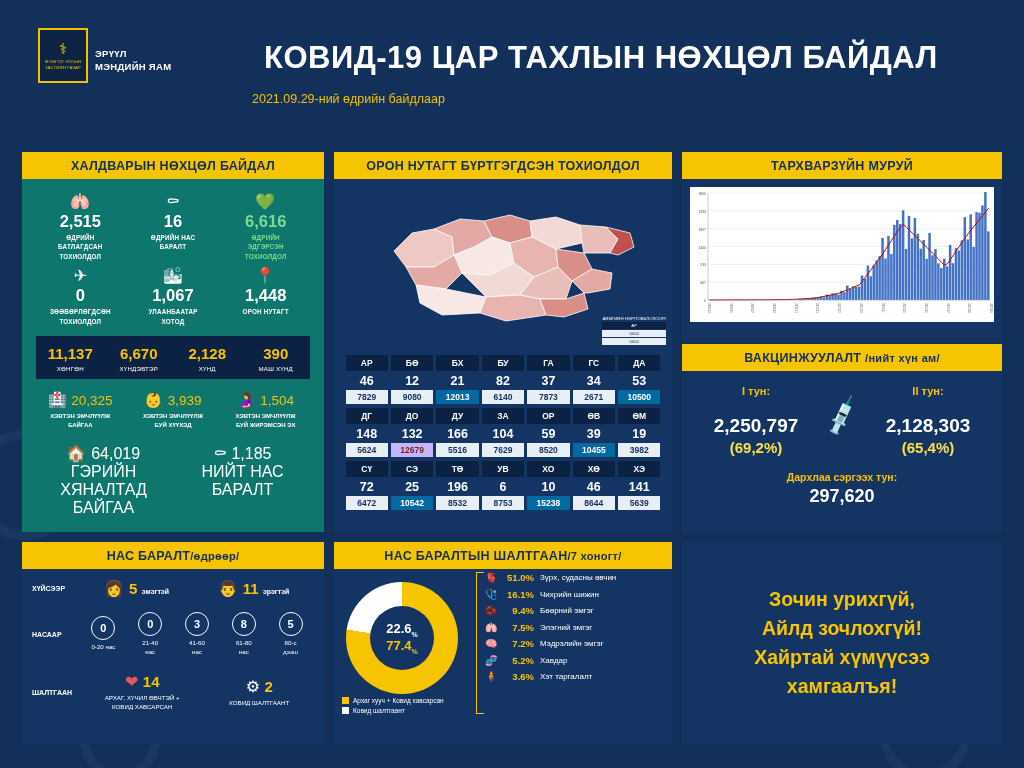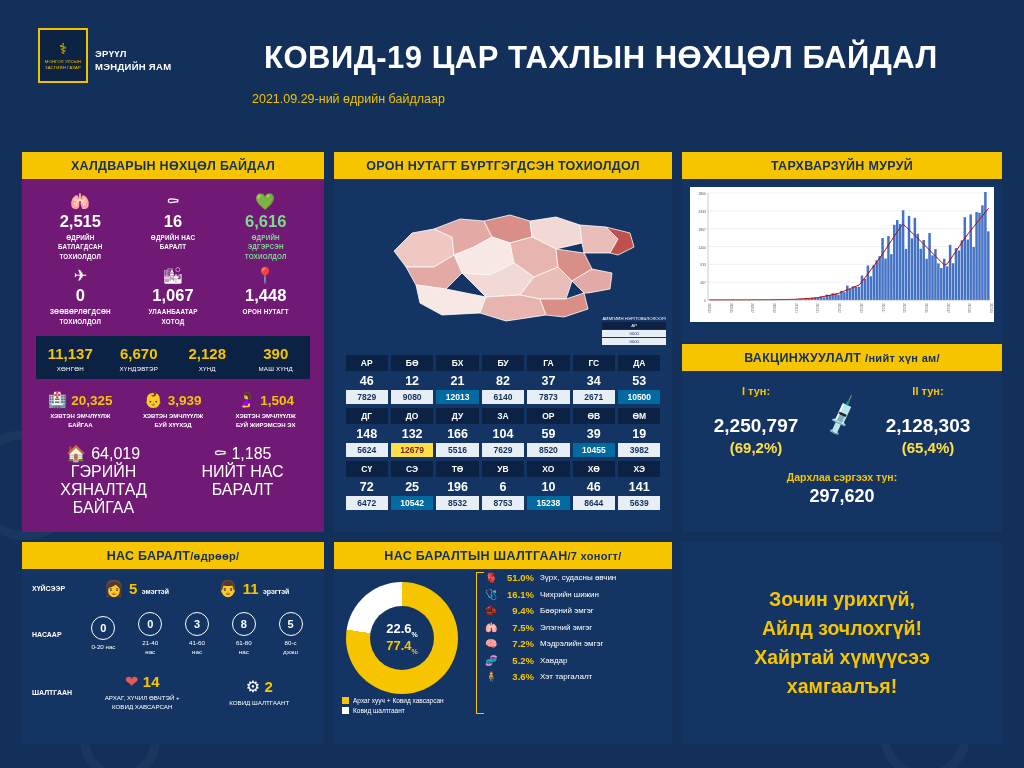--- a/index.html
+++ b/index.html
@@ -34,63 +34,63 @@
 
   
   .panel { position:absolute; background:#1b3c6b; }
   .panel-title {
     background:#f7c400; color:#12305a; font-weight:bold; text-align:center;
     font-size:12.5px; letter-spacing:.3px; padding:7px 0 6px;
   }
   .panel-title small { font-weight:bold; font-size:11px; }
 
   
-  #p1 { left:22px; top:152px; width:302px; height:380px; background:#701a75; }
+  #p1 { left:22px; top:152px; width:302px; height:380px; background:#0f766e; }
   .p1-body { padding:10px 12px 8px; }
   .stat-row { display:flex; }
   .stat {
     flex:1; text-align:center; padding:4px 2px 2px;
   }
   .stat .ico { font-size:16px; line-height:18px; }
   .stat .num { font-size:16.5px; font-weight:bold; line-height:20px; }
   .stat .lbl { font-size:6.3px; font-weight:bold; line-height:1.5; letter-spacing:.2px; margin-top:2px;}
   .c-white { color:#ffffff; } .c-lgreen{ color:#7ddc8e; }
 
   .darkbar {
     margin:8px 2px 0; background:#0c2244; display:flex; padding:9px 0 7px;
   }
   .darkbar .cell { flex:1; text-align:center; }
   .darkbar .n { font-size:15px; font-weight:bold; color:#f7c400; }
   .darkbar .t { font-size:6.2px; color:#ffffff; margin-top:3px; letter-spacing:.2px;}
 
   .row3 { display:flex; margin-top:12px; }
   .row3 .cell { flex:1; text-align:center; }
   .row3 .ico { font-size:15px; color:#ffffff; }
-  .row3 .n { font-size:13.5px; font-weight:bold; color:#f7c400; display:inline-block; vertical-align:middle;}
+  .row3 .n { font-size:13.5px; font-weight:normal; color:#f7c400; display:inline-block; vertical-align:middle;}
   .row3 .t { font-size:6px; font-weight:bold; margin-top:3px; line-height:1.5;}
   .row2 { display:flex; margin-top:14px; }
   .row2 .cell { flex:1; text-align:center; }
 
   
   #p2 { left:334px; top:152px; width:338px; height:380px; background:#143563; }
   .map-wrap { position:relative; height:170px; margin-top:2px; }
   .legend-box { position:absolute; right:6px; bottom:6px; font-size:4.3px; text-align:center; }
   .legend-box .lb { background:#e8eef6; color:#12305a; padding:1px 6px; margin-top:1px; display:block;}
   .legend-box .lt { color:#ffffff; margin-bottom:1px;}
   .aimag-table { padding:0 10px 6px; }
   .at-row { display:flex; margin-top:4px; }
   .at-col { flex:1; margin:0 1.5px; }
   .at-h {
     background:#0c2244; color:#ffffff; font-size:8.5px; font-weight:bold;
     text-align:center; padding:3px 0;
   }
   .at-n { text-align:center; font-size:12.5px; font-weight:bold; padding:3px 0 2px; color:#ffffff;}
   .at-v { text-align:center; font-size:8.5px; font-weight:bold; padding:2px 0; color:#12305a; background:#e8eef6;}
   .at-v.hi { background:#0369a1; color:#ffffff; }
-  .at-v.mid { background:#fde047; color:#7a1d1b; }
+  .at-v.mid { background:#c4b5fd; color:#7a1d1b; }
 
   
   #p3 { left:682px; top:152px; width:320px; height:190px; background:#143563; }
   .chart-area { margin:8px 8px 0; background:#ffffff; height:135px; position:relative; overflow:hidden;}
   .chart-svg { display:block; }
 
   
   #p4 { left:682px; top:344px; width:320px; height:188px; background:#143563; }
   .vac-body { position:relative; height:148px; }
   .vac-col { position:absolute; top:14px; text-align:center; width:140px;}

